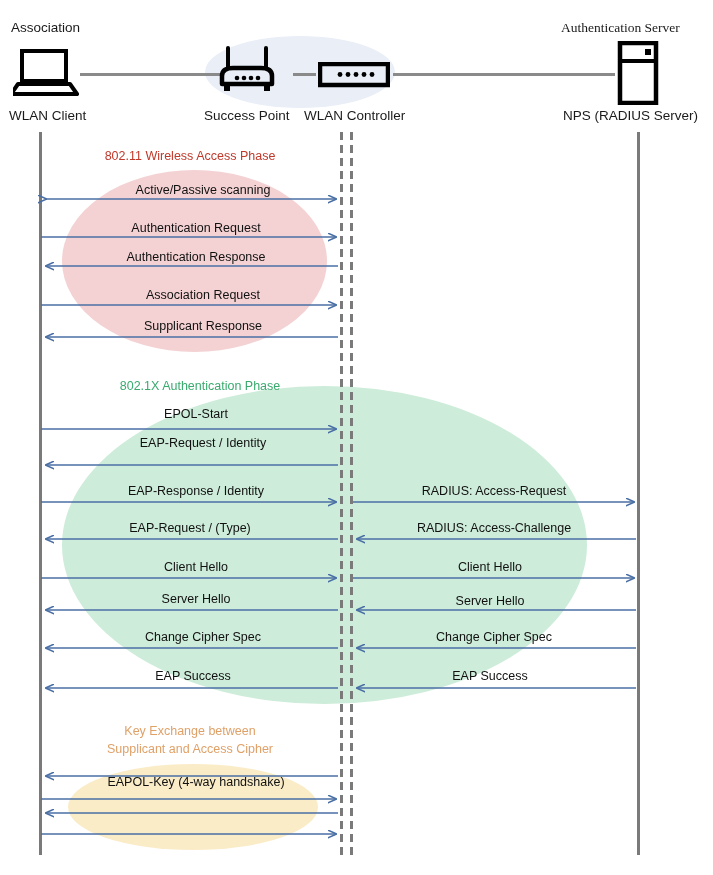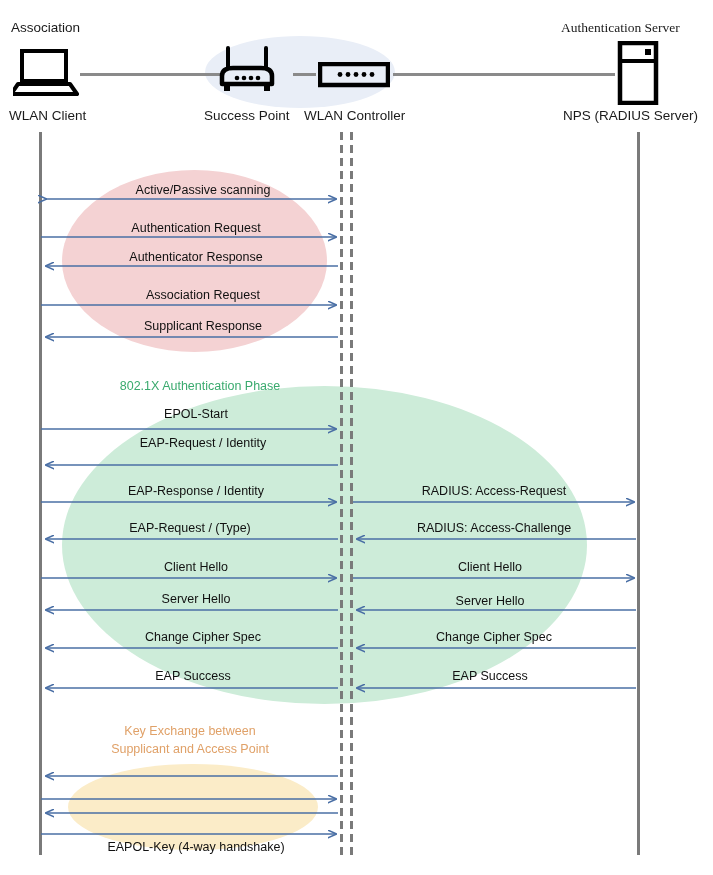--- a/index.html
+++ b/index.html
@@ -168,49 +168,50 @@
 
       <line x1="338" y1="776" x2="46" y2="776" stroke="#4a6fa5" stroke-width="1.4" marker-end="url(#ahL)"></line>
       <line x1="41" y1="799" x2="336" y2="799" stroke="#4a6fa5" stroke-width="1.4" marker-end="url(#ahR)"></line>
       <line x1="338" y1="813" x2="46" y2="813" stroke="#4a6fa5" stroke-width="1.4" marker-end="url(#ahL)"></line>
       <line x1="41" y1="834" x2="336" y2="834" stroke="#4a6fa5" stroke-width="1.4" marker-end="url(#ahR)"></line>
     </svg>
   </div>
 
   <div class="layer-text">
 
+    <div class="phase-caption" style="left:190px; top:147px; transform:translateX(-50%); color:#c0392b;">802.11 Wireless Access Phase</div>
 
     <div class="phase-caption" style="left:200px; top:377px; transform:translateX(-50%); color:#3aaa6e;">802.1X Authentication Phase</div>
 
     <div class="phase-caption" style="left:190px; top:722px; transform:translateX(-50%); color:#e0a168;">Key Exchange between</div>
-    <div class="phase-caption" style="left:190px; top:740px; transform:translateX(-50%); color:#e0a168;">Supplicant and Access Point</div>
+    <div class="phase-caption" style="left:190px; top:740px; transform:translateX(-50%); color:#e0a168;">Supplicant and Access Cipher</div>
 
     <div class="msg-label" style="left:203px; top:183px;">Active/Passive scanning</div>
     <div class="msg-label" style="left:196px; top:221px;">Authentication Request</div>
-    <div class="msg-label" style="left:196px; top:250px;">Authenticator Response</div>
+    <div class="msg-label" style="left:196px; top:250px;">Authentication Response</div>
     <div class="msg-label" style="left:203px; top:288px;">Association Request</div>
     <div class="msg-label" style="left:203px; top:319px;">Supplicant Response</div>
 
     <div class="msg-label" style="left:196px; top:407px;">EPOL-Start</div>
     <div class="msg-label" style="left:203px; top:436px;">EAP-Request / Identity</div>
     <div class="msg-label" style="left:196px; top:484px;">EAP-Response / Identity</div>
     <div class="msg-label" style="left:190px; top:521px;">EAP-Request / (Type)</div>
     <div class="msg-label" style="left:196px; top:560px;">Client Hello</div>
     <div class="msg-label" style="left:196px; top:592px;">Server Hello</div>
     <div class="msg-label" style="left:203px; top:630px;">Change Cipher Spec</div>
     <div class="msg-label" style="left:193px; top:669px;">EAP Success</div>
 
     <div class="msg-label" style="left:494px; top:484px;">RADIUS: Access-Request</div>
     <div class="msg-label" style="left:494px; top:521px;">RADIUS: Access-Challenge</div>
     <div class="msg-label" style="left:490px; top:560px;">Client Hello</div>
     <div class="msg-label" style="left:490px; top:594px;">Server Hello</div>
     <div class="msg-label" style="left:494px; top:630px;">Change Cipher Spec</div>
     <div class="msg-label" style="left:490px; top:669px;">EAP Success</div>
 
-    <div class="msg-label" style="left:196px; top:840px;">EAPOL-Key (4-way handshake)</div>
+    <div class="msg-label" style="left:196px; top:775px;">EAPOL-Key (4-way handshake)</div>
 
     <div class="role-title" style="left:11px;  top:20px;">Association</div>
     <div class="role-title" style="left:245px; top:20px;margin-top:48px;">Authenticator</div>
     <div class="role-title" style="left:561px; top:20px;font-family:Liberation Serif, serif;">Authentication Server</div>
 
     <div class="node-label" style="left:9px;   top:108px;">WLAN Client</div>
     <div class="node-label" style="left:204px; top:108px;">Success Point</div>
     <div class="node-label" style="left:304px; top:108px;">WLAN Controller</div>
     <div class="node-label" style="left:563px; top:108px;">NPS (RADIUS Server)</div>
   </div>

